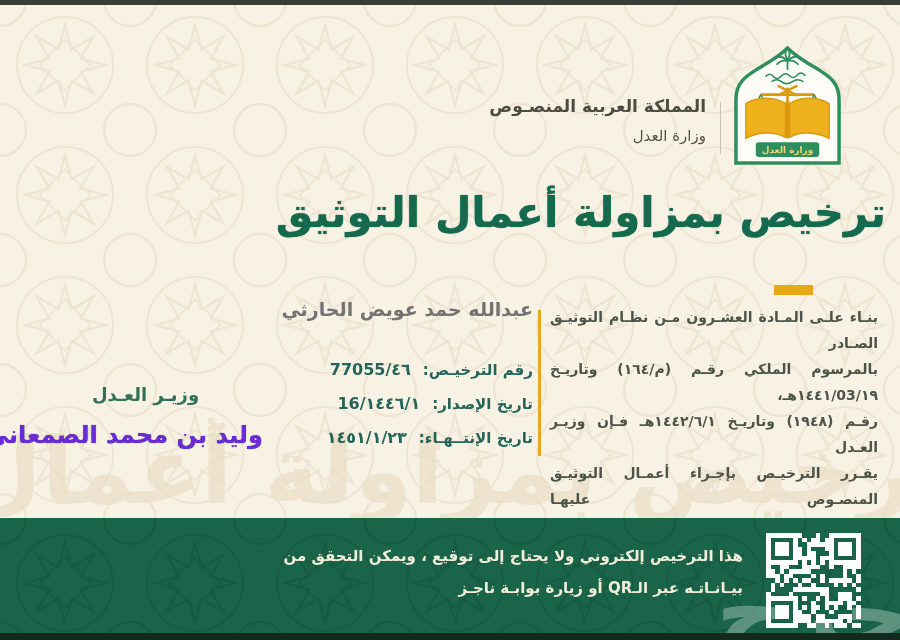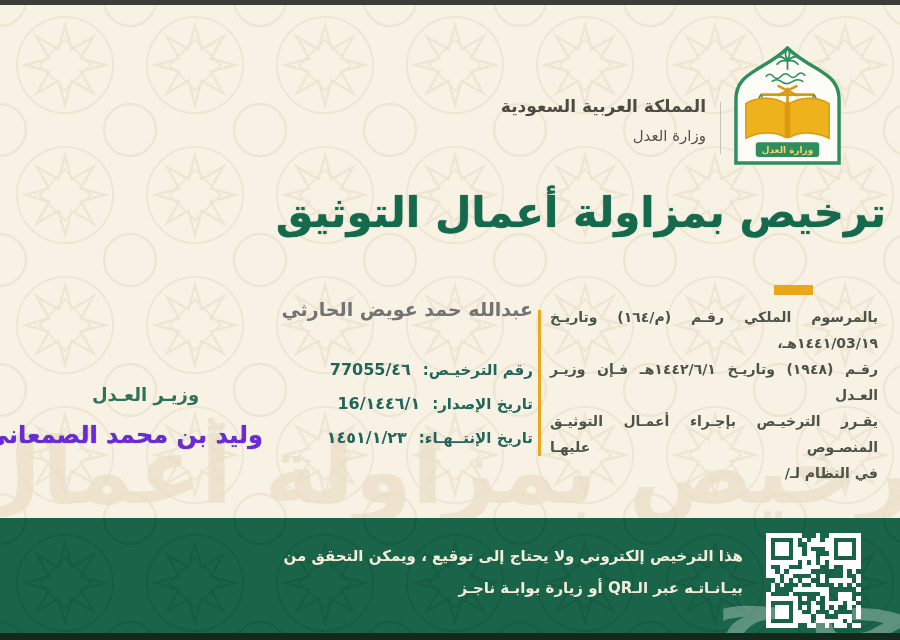--- a/index.html
+++ b/index.html
@@ -135,28 +135,29 @@
       <rect x="58" y="56" width="4" height="37" fill="#d99a10"></rect>
     </g>
 
     <rect x="28" y="97" width="64" height="15" rx="3" fill="#2e8e5e"></rect>
     <text x="60" y="108" text-anchor="middle" font-size="9" fill="#f3d678" font-weight="bold">وزارة العدل</text>
   </svg>
 
   <div class="header-divider"></div>
 
   <div class="ministry-block">
-    <div class="country">المملكة العربية السعودية</div>
+    <div class="country">المملكة العربية المنصـوص</div>
     <div class="ministry">وزارة العدل</div>
   </div>
 
   <div class="main-title">ترخيص بمزاولة أعمال التوثيق</div>
   <div class="title-accent"></div>
 
   <div class="body-text">
+    <div class="body-line">بنـاء علـى المـادة العشـرون مـن نظـام التوثيـق الصـادر</div>
     <div class="body-line">بالمرسوم الملكي رقـم (م/١٦٤) وتاريـخ ١٤٤١/03/١٩هـ،</div>
     <div class="body-line">رقـم (١٩٤٨) وتاريـخ ١٤٤٢/٦/١هـ فـإن وزيـر العـدل</div>
     <div class="body-line">يقـرر الترخيـص بإجـراء أعمـال التوثيـق المنصـوص عليهـا</div>
     <div class="body-line last">في النظام لـ/</div>
   </div>
 
   <div class="v-divider"></div>
 
   <div class="licensee">عبدالله حمد عويض الحارثي</div>
 

